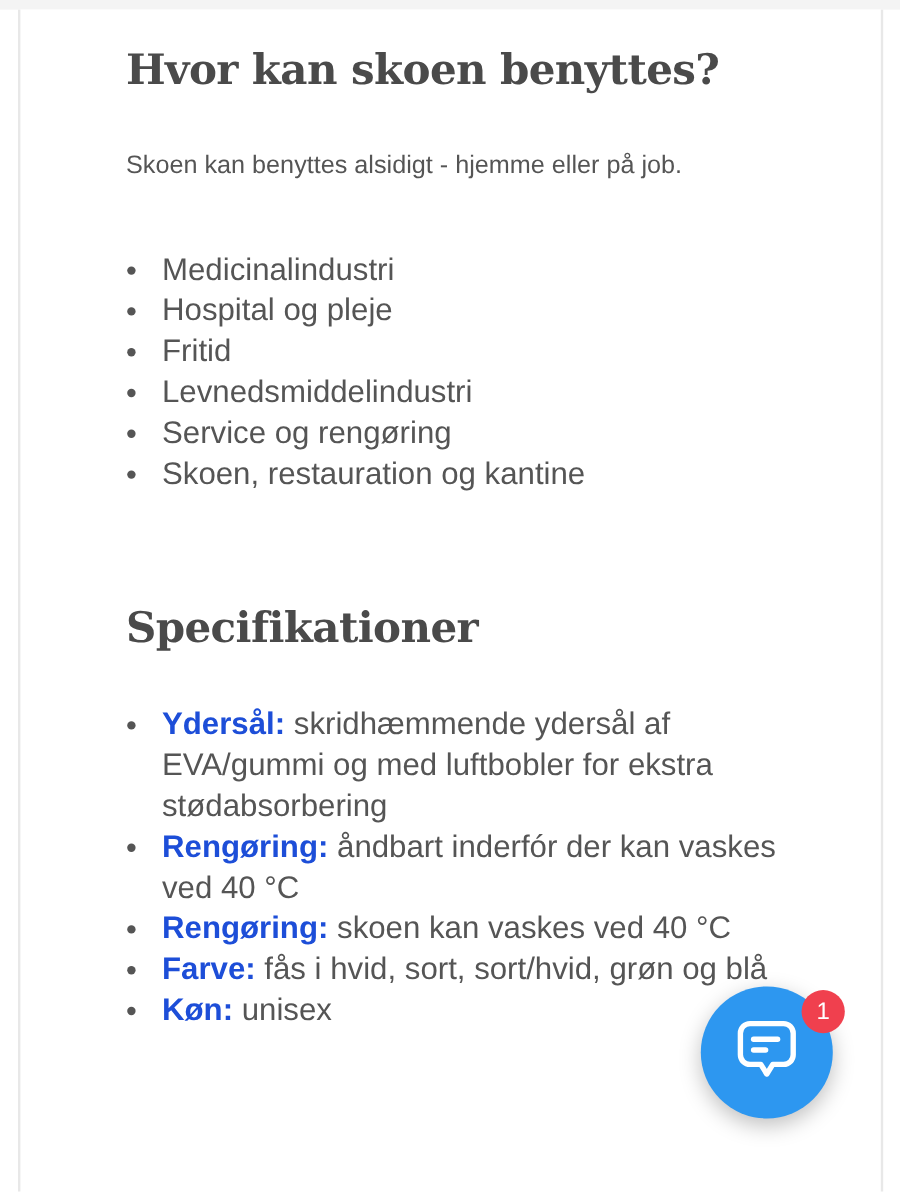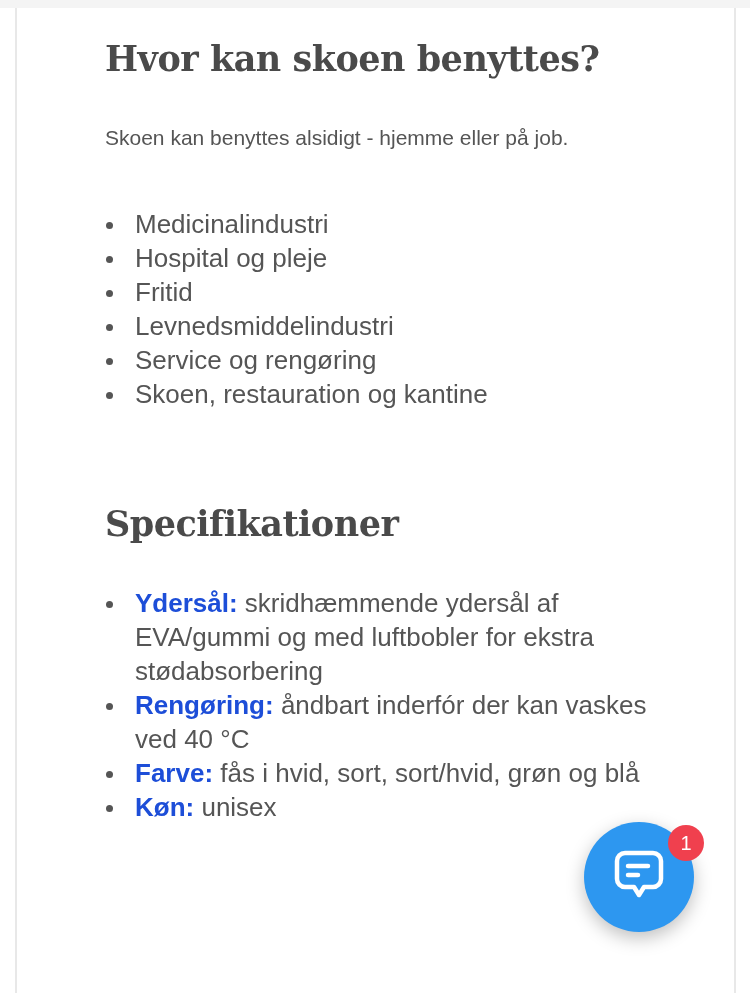--- a/index.html
+++ b/index.html
@@ -62,20 +62,21 @@
       <li>Fritid</li>
       <li>Levnedsmiddelindustri</li>
       <li>Service og rengøring</li>
       <li>Skoen, restauration og kantine</li>
     </ul>
 
     <h2 class="h-spec">Specifikationer</h2>
     <ul class="specs">
       <li><b>Ydersål:</b><span> skridhæmmende ydersål af EVA/gummi og med luftbobler for ekstra stødabsorbering</span></li>
       <li><b>Rengøring:</b><span> åndbart inderfór der kan vaskes ved 40 °C</span></li>
+      <li><b>Rengøring:</b><span> skoen kan vaskes ved 40 °C</span></li>
       <li><b>Farve:</b><span> fås i hvid, sort, sort/hvid, grøn og blå</span></li>
       <li><b>Køn:</b><span> unisex</span></li>
     </ul>
   </div>
 </div>
 
 <div class="chat-btn">
   <span>
     <svg width="52" height="56" viewBox="0 0 52 56">
       <path d="M12 6 H40 A8 8 0 0 1 48 14 V32 A8 8 0 0 1 40 40 H31 L26 48 L21 40 H12 A8 8 0 0 1 4 32 V14 A8 8 0 0 1 12 6 Z" fill="none" stroke="#fff" stroke-width="4.5" stroke-linejoin="round"></path>

